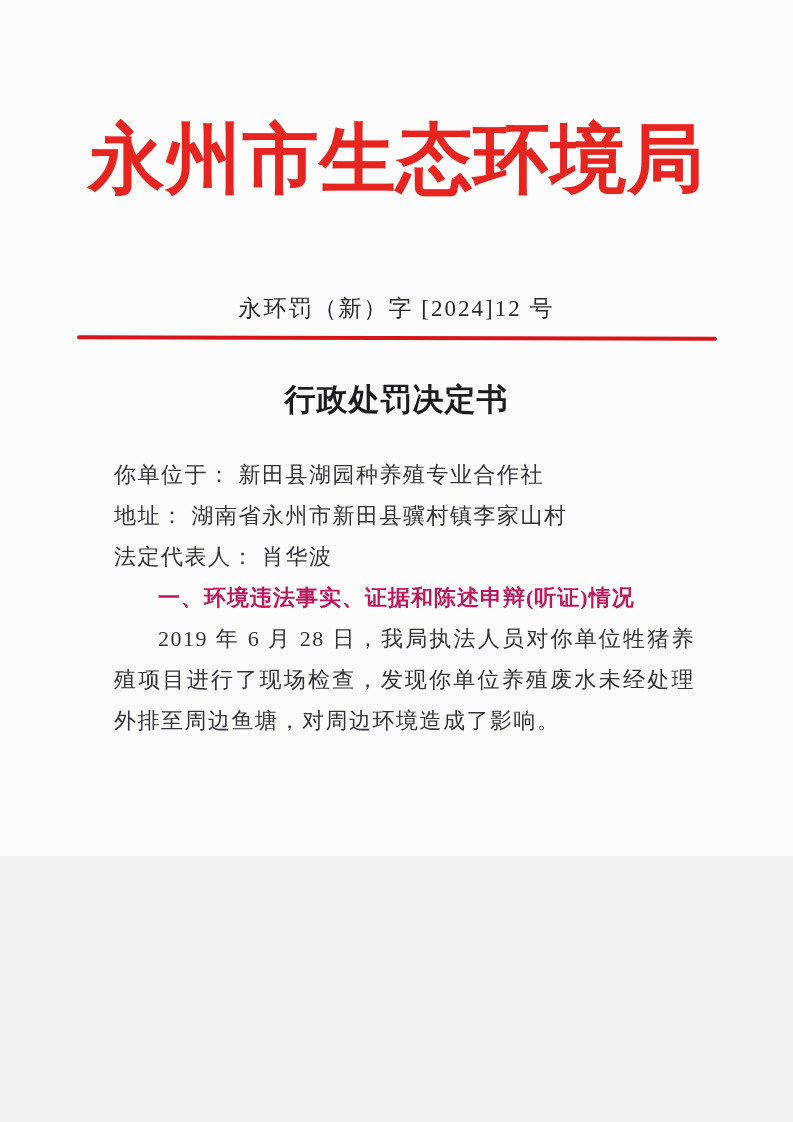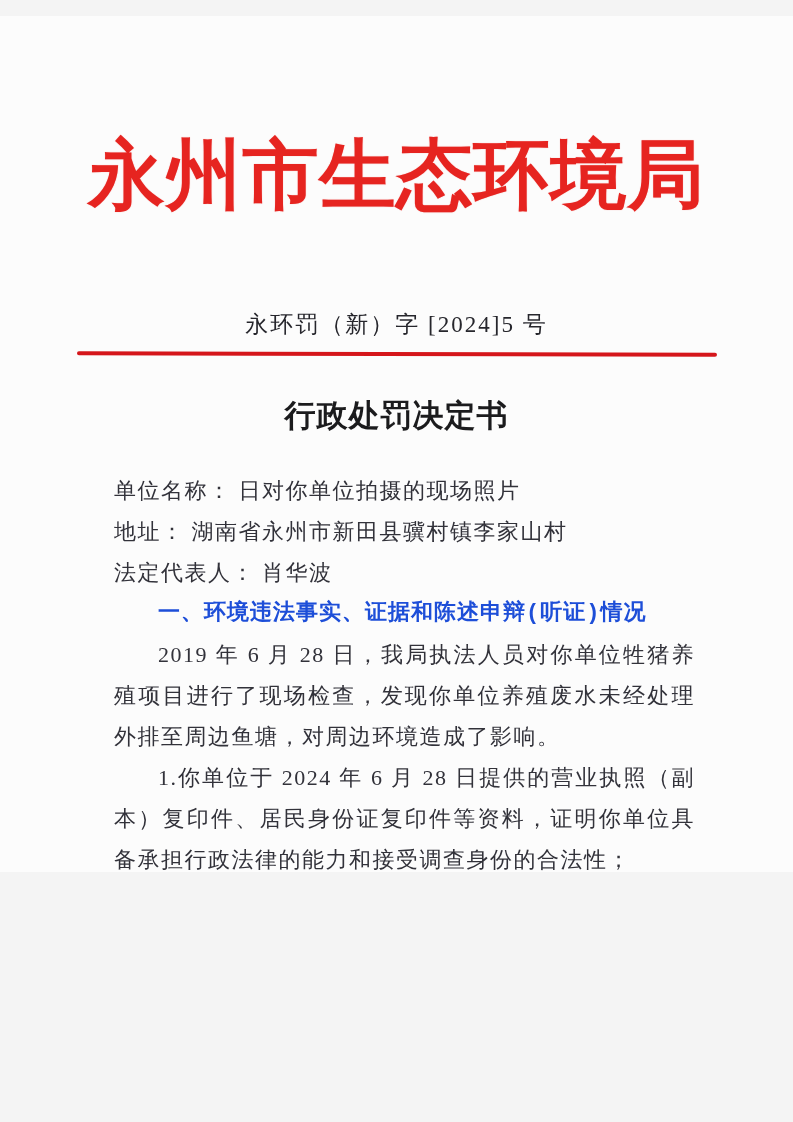--- a/index.html
+++ b/index.html
@@ -9,21 +9,21 @@
     --title-ink:#1b1b1d;
     --paper:#fcfcfc;
   }
   *{margin:0;padding:0;box-sizing:border-box;}
   html,body{background:#f4f4f4;}
   .page{
     width:793px;height:856px;
     background:var(--paper);
     position:relative;
     overflow:hidden;
-    margin:16px auto;
+    margin:0 auto;
     font-family:"Liberation Serif","DejaVu Serif",serif;
   }
   .agency-title{
     margin-top:108px;
     text-align:center;
     font-size:76px;
     line-height:102px;
     font-weight:bold;
     color:var(--agency-red);
     letter-spacing:1px;
@@ -58,53 +58,52 @@
   .body{
     margin:32px 98px 0 114px;
     font-size:22px;
     line-height:41px;
     color:var(--body-text);
     letter-spacing:1.5px;
     text-align:justify;
   }
   .info-line{white-space:nowrap;}
   .section-heading{
-    font-family:Liberation Mono, monospace;
+    font-family:Liberation Serif, serif;
     font-weight:bold;
-    color:#1d4ed8;
+    color:#be185d;
     text-indent:2em;
     letter-spacing:1px;
     white-space:nowrap;
   }
   .para{text-indent:2em;}
 </style>
 </head>
 <body>
 
 <div class="page">
 
   <div class="agency-title">永州市生态环境局</div>
 
-  <div class="doc-number">永环罚（新）字 [2024]5 号</div>
+  <div class="doc-number">永环罚（新）字 [2024]12 号</div>
 
   <div class="red-divider"></div>
 
   <div class="doc-title">行政处罚决定书</div>
 
   <div class="body">
 
-    <p class="info-line">单位名称： 日对你单位拍摄的现场照片</p>
+    <p class="info-line">你单位于： 新田县湖园种养殖专业合作社</p>
 
 
     <p class="info-line">地址： 湖南省永州市新田县骥村镇李家山村</p>
 
     <p class="info-line">法定代表人： 肖华波</p>
 
     <p class="section-heading">一、环境违法事实、证据和陈述申辩(听证)情况</p>
 
     <p class="para">2019 年 6 月 28 日，我局执法人员对你单位牲猪养殖项目进行了现场检查，发现你单位养殖废水未经处理外排至周边鱼塘，对周边环境造成了影响。</p>
 
-    <p class="para">1.你单位于 2024 年 6 月 28 日提供的营业执照（副本）复印件、居民身份证复印件等资料，证明你单位具备承担行政法律的能力和接受调查身份的合法性；</p>
 
 
   </div>
 
 </div>
 
 </body></html>

